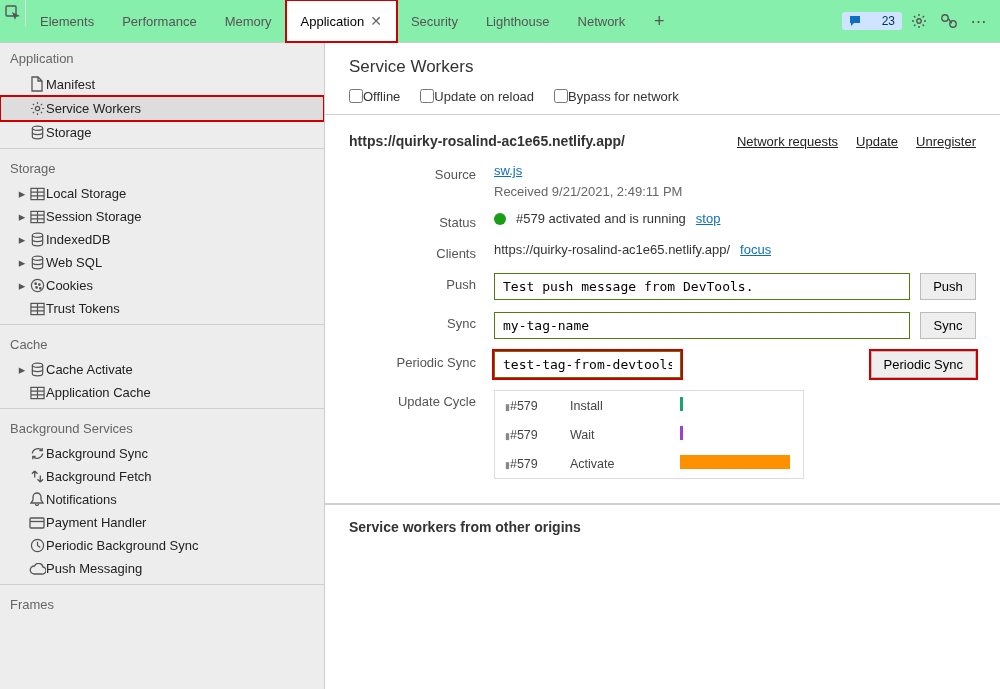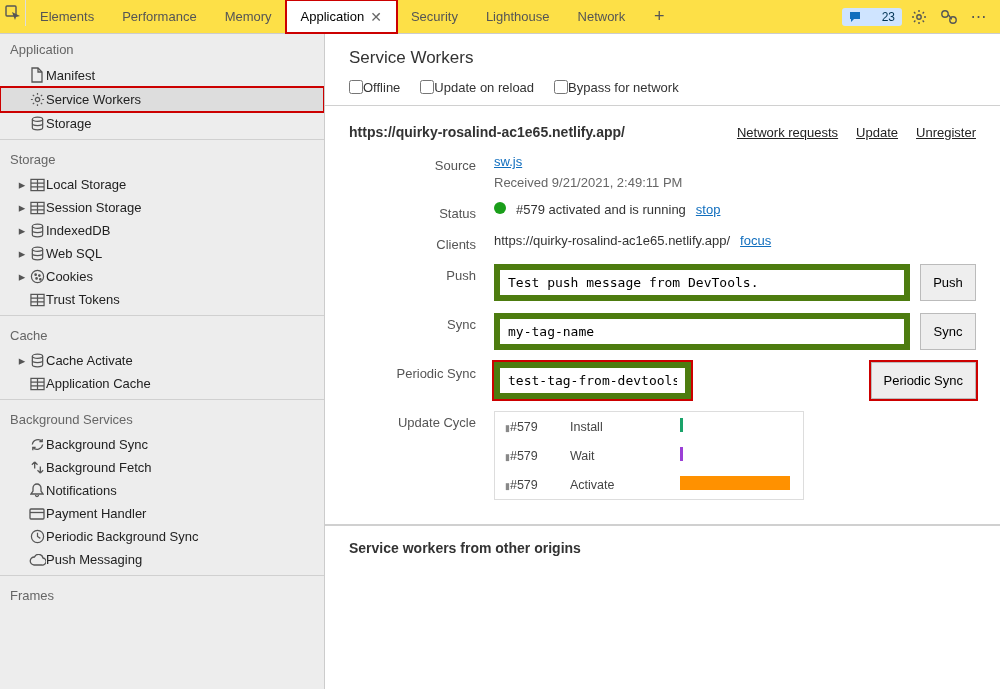--- a/index.html
+++ b/index.html
@@ -1,20 +1,20 @@
 <!DOCTYPE html>
 <html><head>
 <meta charset="utf-8">
 <style>
 * { box-sizing: border-box; margin: 0; padding: 0; font-family: "Segoe UI", Arial, sans-serif; }
 body { width: 1000px; height: 689px; overflow: hidden; background: #fff; font-size: 13px; color: #333; }
 .root { display: flex; flex-direction: column; height: 100%; }
 
 
-.tabbar { height: 34px; border-bottom: 1px solid #ccc; display: flex; align-items: stretch; background: #fde047; }
+.tabbar { height: 43px; border-bottom: 1px solid #ccc; display: flex; align-items: stretch; background: #86efac; }
 .tabbar-inspect { width: 40px; display:flex; align-items:center; justify-content:center; border-right:1px solid #ddd; }
 .tabbar-tabs { display:flex; align-items:stretch; }
 .tab { padding: 0 14px; display:flex; align-items:center; color:#555; cursor:pointer; position:relative; gap:6px; }
 .tab.active { background:#fff; border-left:1px solid #ccc; border-right:1px solid #ccc; color:#000; }
 .tab.active.hl { outline:2px solid #c00; outline-offset:-1px; }
 .tab-close { font-size:14px; color:#666; }
 .tab-add { width:40px; display:flex; align-items:center; justify-content:center; font-size:18px; color:#555; }
 .tabbar-right { margin-left:auto; display:flex; align-items:center; gap:4px; padding-right:8px; }
 .issues-pill { background:#cfe4ff; border-radius:3px; padding:2px 7px; display:flex; align-items:center; gap:21px; color:#035; font-size:12px; }
 .icon-btn { width:26px; height:26px; display:flex; align-items:center; justify-content:center; color:#555; cursor:pointer; }
@@ -41,25 +41,25 @@
 .hr { height:1px; background:#d0d0d0; }
 .scroll { overflow-y:auto; flex:1; }
 
 .origin-row { display:flex; align-items:center; padding:18px 24px 8px; gap:18px; }
 .origin-url { font-weight:600; font-size:14px; flex:1; }
 .lnk { color:#106ebe; text-decoration:underline; cursor:pointer; }
 .lnk.dark { color:#222; }
 
 .field-row { display:flex; padding:6px 24px; align-items:flex-start; }
 .field-label { width:145px; text-align:right; padding-right:18px; color:#555; padding-top:4px; }
-.field-val { flex:1; display:flex; gap:10px; flex-wrap:wrap; }
+.field-val { flex:1; display:flex; align-items:center; gap:10px; flex-wrap:wrap; }
 .muted { color:#666; }
 .dot-green { width:12px; height:12px; border-radius:50%; background:#1a9e1a; display:inline-block; }
 .inp-row { display:flex; gap:10px; width:100%; }
-.inp { flex:1; border:6px solid #4d7c0f; padding:5px 8px; font-family:Consolas,monospace; font-size:13px; background:#fff; }
+.inp { flex:1; border:1px solid #4d7c0f; padding:5px 8px; font-family:Consolas,monospace; font-size:13px; background:#fff; }
 .btn { background:#eee; border:1px solid #bbb; padding:5px 12px; font-size:13px; cursor:pointer; min-width:56px; text-align:center; }
 .hl-red { outline:2px solid #c00; outline-offset:0px; }
 
 
 .cycle { border:1px solid #ddd; width:310px; }
 .cycle-hd, .cycle-row { display:flex; padding:6px 10px; font-size:12.5px; color:#444; align-items:center; }
 .cycle-hd { color:#666; }
 .c1 { width:65px; } .c2 { width:110px; } .c3 { flex:1; }
 
 .footer-sec { border-top:2px solid #d0d0d0; padding:14px 24px; font-weight:600; font-size:14px; }

